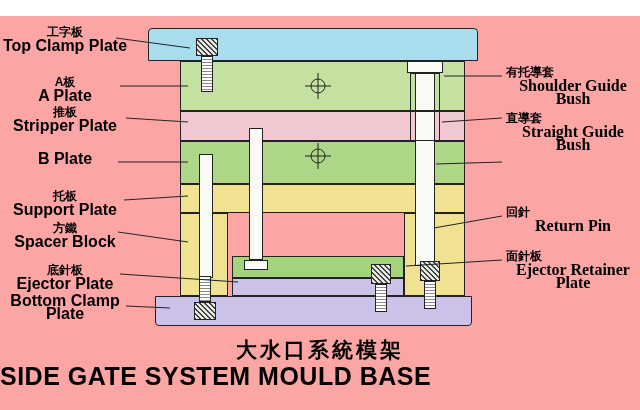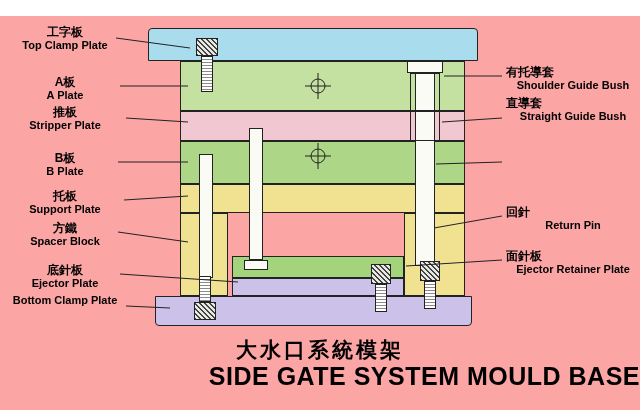--- a/index.html
+++ b/index.html
@@ -5,26 +5,26 @@
   html,body{margin:0;padding:0;background:#fff;}
   body{font-family:"Liberation Sans", sans-serif;}
   .canvas{position:relative;width:640px;height:406px;background:#fca5a5;overflow:hidden;margin-top:16px;}
   .shape{position:absolute;box-sizing:border-box;border:1px solid #222;}
   .pin{background:#fbfbf6;}
   .hatch{background:repeating-linear-gradient(45deg,#444 0,#444 1px,#e9e9e4 1px,#e9e9e4 3.5px);}
   .threads{background:repeating-linear-gradient(180deg,#fff 0,#fff 2px,#8a8a8a 2px,#8a8a8a 3px);}
   .bush{background:transparent;}
   .label{position:absolute;font-weight:bold;line-height:13px;z-index:6;}
   .label .zh{font-size:12px;}
-  .label .en{font-size:11px;text-align:center;}
+  .label .en{font-size:16px;text-align:center;}
   .label-left{left:0;width:130px;text-align:center;}
-  .label-right{left:506px;width:134px;text-align:left;}
+  .label-right{left:506px;width:134px;text-align:left;font-family:Liberation Serif, serif;}
   .overlay{position:absolute;left:0;top:0;z-index:5;pointer-events:none;}
   .title-zh{position:absolute;top:320px;left:0;width:100%;text-align:center;font-size:21px;font-weight:bold;letter-spacing:3px;z-index:6;}
-  .title-en{position:absolute;top:346px;left:0;width:100%;text-align:right;font-size:25px;font-weight:bold;letter-spacing:0.5px;z-index:6;}
+  .title-en{position:absolute;top:346px;left:0;width:100%;text-align:left;font-size:25px;font-weight:bold;letter-spacing:0.5px;z-index:6;}
   .z1{z-index:1}.z2{z-index:2}.z3{z-index:3}
 </style>
 </head>
 <body>
 
 <div class="canvas">
 
   <div class="shape z1" style="left: 148px; top: 12px; width: 330px; height: 33px; border-radius: 4px 4px 0px 0px; background: rgb(169, 221, 238);"></div>
   <div class="shape z1" style="left: 180px; top: 45px; width: 285px; height: 50px; background: rgb(197, 225, 161);"></div>
   <div class="shape z1" style="left: 180px; top: 95px; width: 285px; height: 30px; background: rgb(241, 200, 209);"></div>
@@ -94,21 +94,20 @@
   </div>
   <div class="label label-left" style="top:60px">
     <div class="zh">A板</div>
     <div class="en">A Plate</div>
   </div>
   <div class="label label-left" style="top:90px">
     <div class="zh">推板</div>
     <div class="en">Stripper Plate</div>
   </div>
   <div class="label label-left" style="top:136px">
-    <div class="zh">B板</div>
     <div class="en">B Plate</div>
   </div>
   <div class="label label-left" style="top:174px">
     <div class="zh">托板</div>
     <div class="en">Support Plate</div>
   </div>
   <div class="label label-left" style="top:206px">
     <div class="zh">方鐵</div>
     <div class="en">Spacer Block</div>
   </div>
@@ -117,21 +116,21 @@
     <div class="en">Ejector Plate</div>
   </div>
   <div class="label label-left" style="top:278px">
     <div class="en">Bottom Clamp Plate</div>
   </div>
 
   <div class="label label-right" style="top:50px">
     <div class="zh">有托導套</div>
     <div class="en">Shoulder Guide Bush</div>
   </div>
-  <div class="label label-right" style="top:81px">
+  <div class="label label-right" style="top:96px">
     <div class="zh">直導套</div>
     <div class="en">Straight Guide Bush</div>
   </div>
   <div class="label label-right" style="top:190px">
     <div class="zh">回針</div>
     <div class="en">Return Pin</div>
   </div>
   <div class="label label-right" style="top:234px">
     <div class="zh">面針板</div>
     <div class="en">Ejector Retainer Plate</div>

